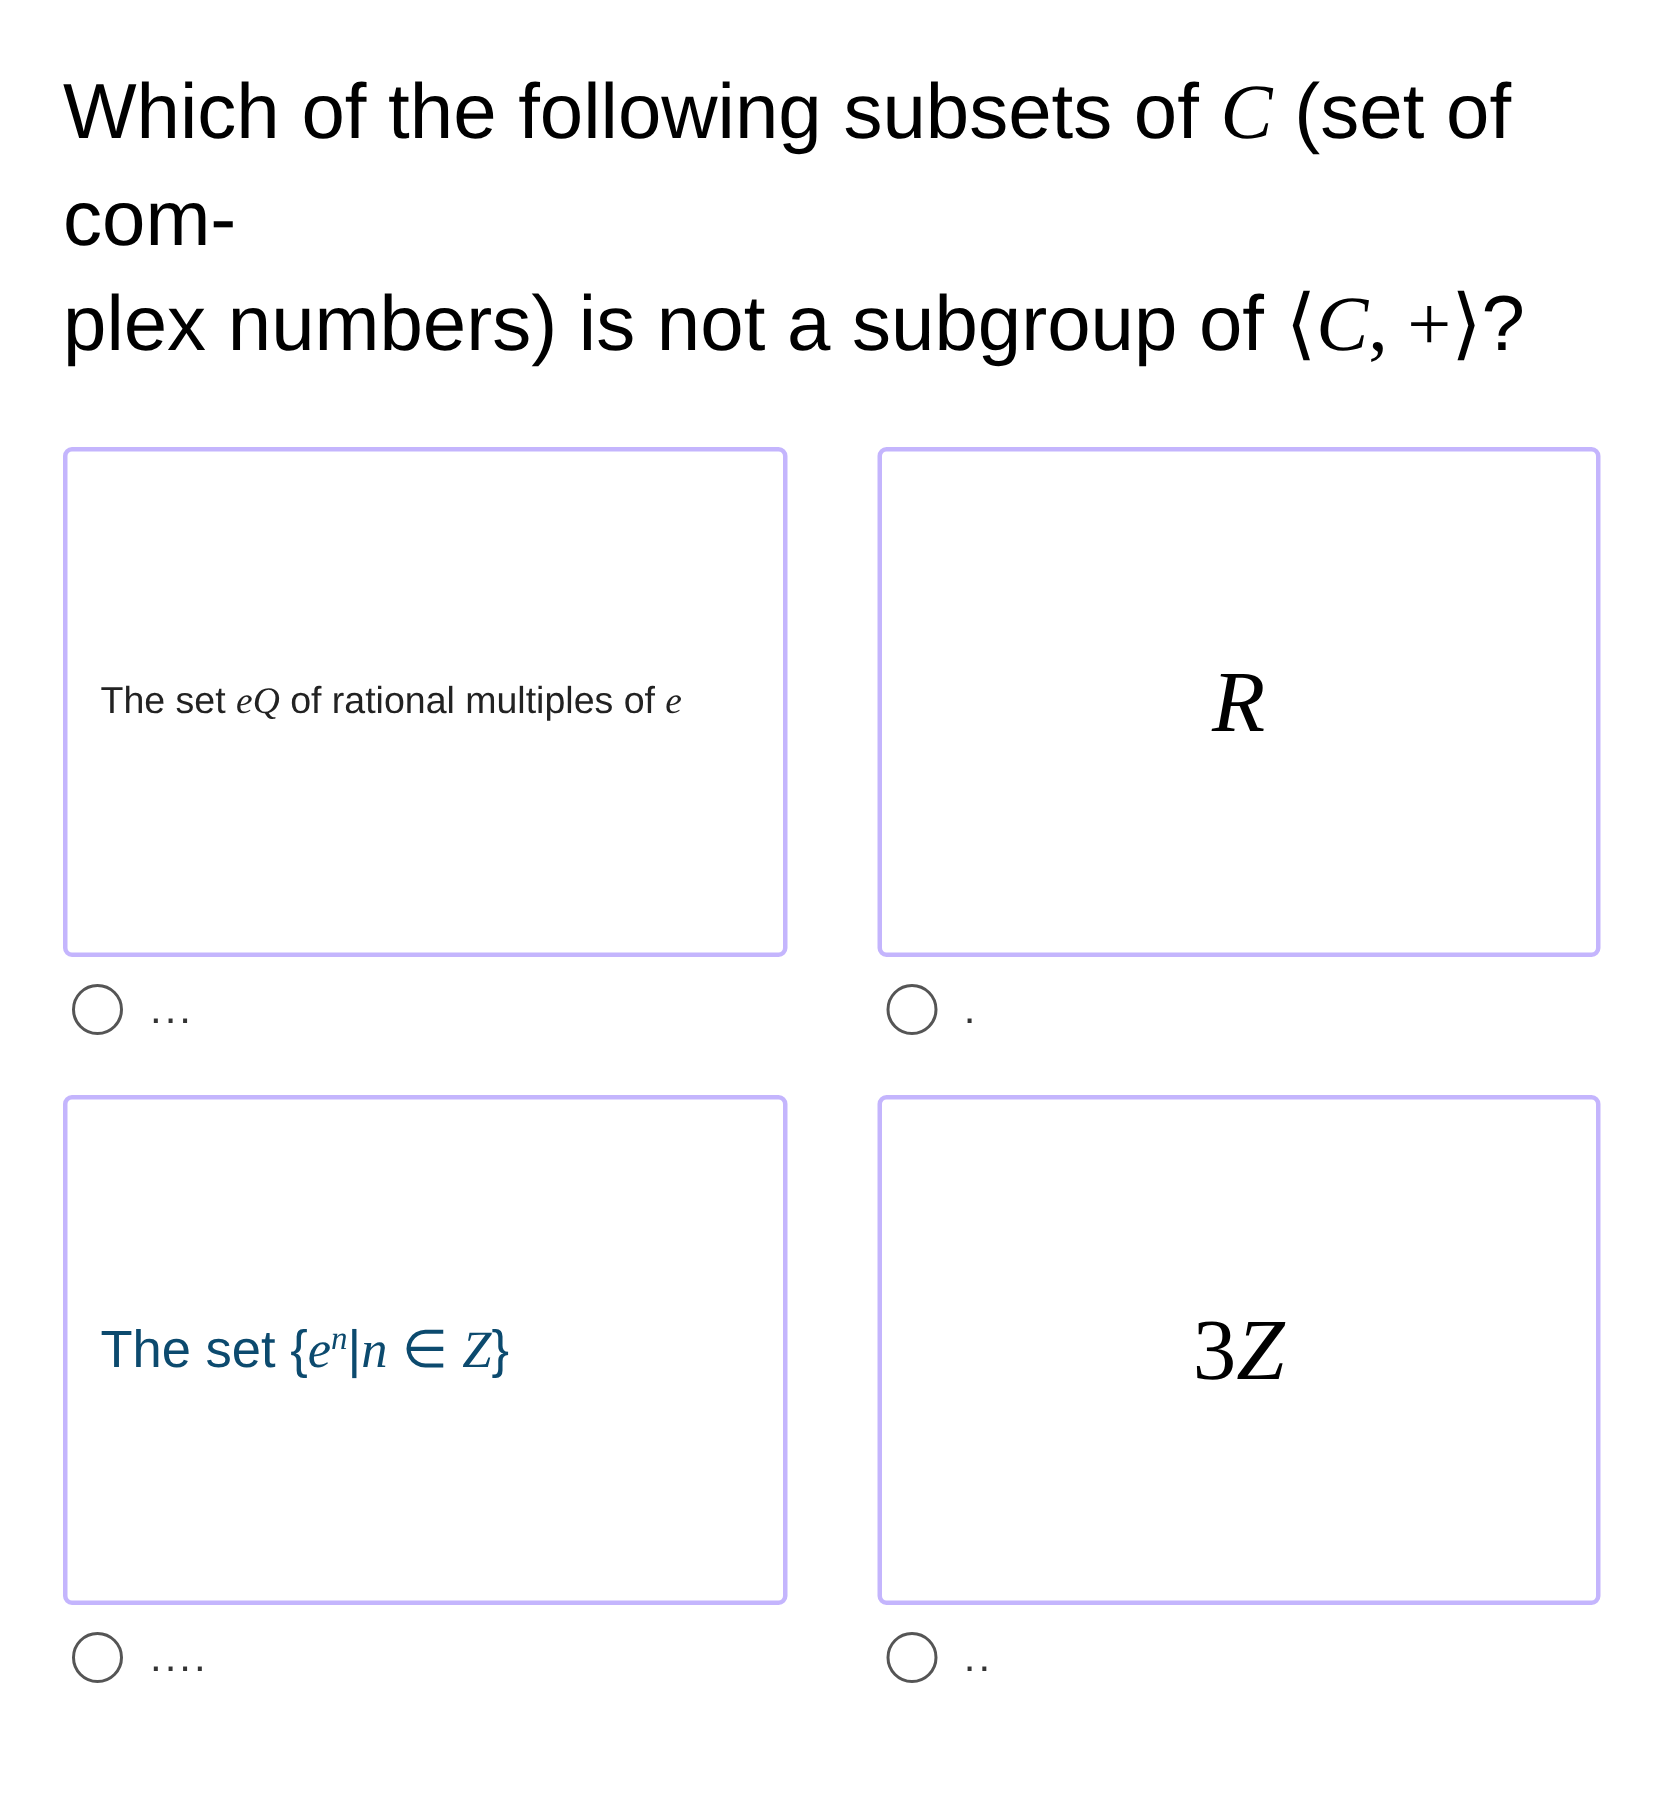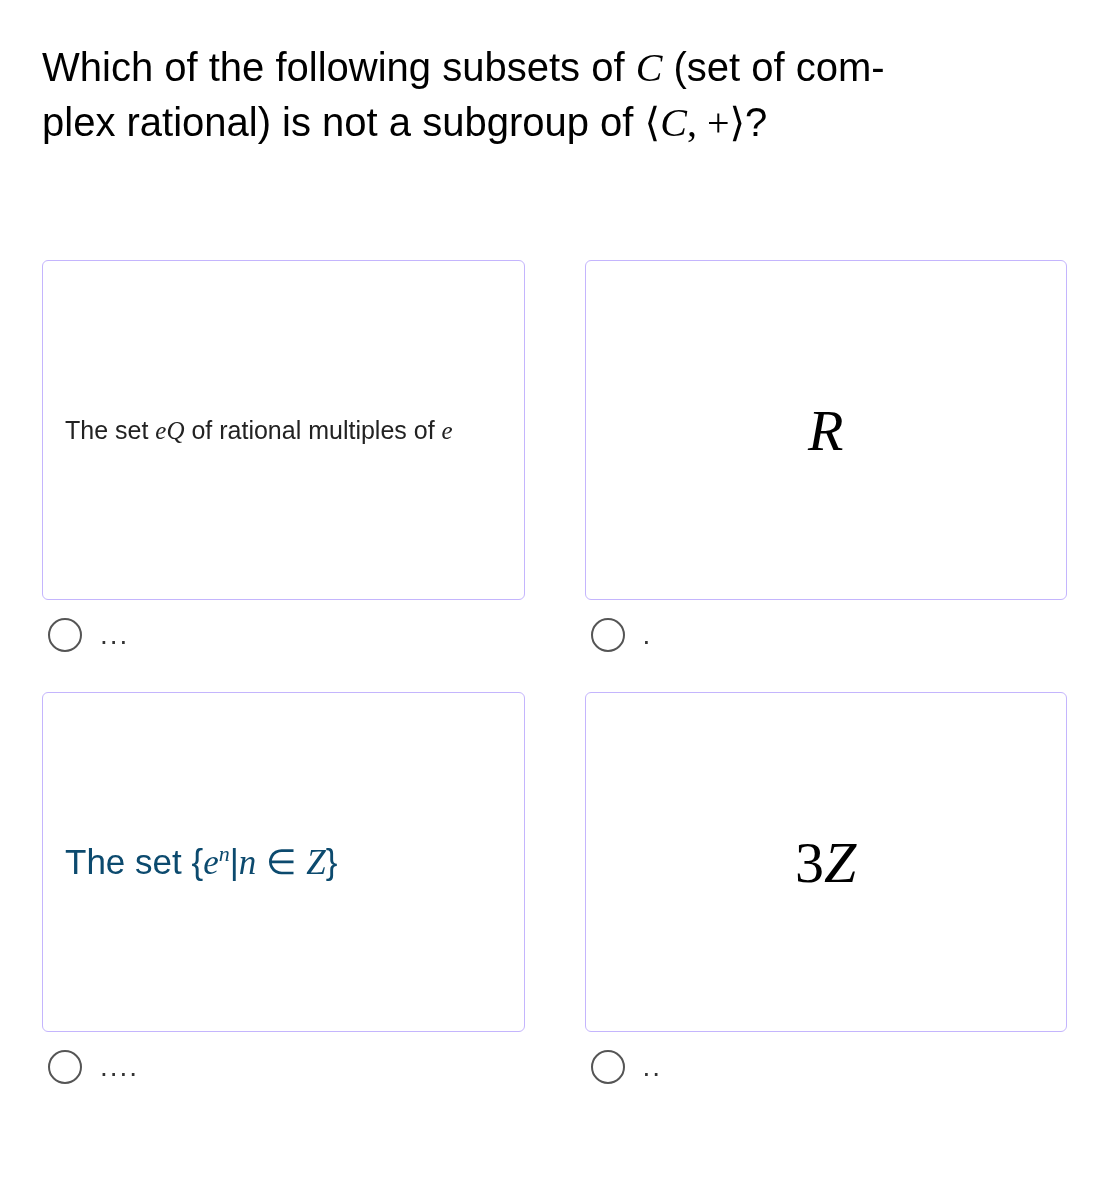--- a/index.html
+++ b/index.html
@@ -5,35 +5,35 @@
   * { box-sizing: border-box; }
   body {
     margin: 0;
     padding: 40px 42px;
     font-family: Arial, Helvetica, sans-serif;
     background: #ffffff;
     color: #000;
     width: 1109px;
   }
   .question {
-    font-size: 40px;
+    font-size: 52px;
     line-height: 1.35;
-    margin-bottom: 110px;
+    margin-bottom: 45px;
   }
   .question .math-it { font-style: italic; font-family: 'Times New Roman', Times, serif; }
   .question .angle { font-family: 'Times New Roman', Times, serif; }
   .grid {
     display: grid;
     grid-template-columns: 1fr 1fr;
     column-gap: 60px;
     row-gap: 40px;
   }
   .option {}
   .card {
-    border: 1px solid #c4b5fd;
+    border: 3px solid #c4b5fd;
     border-radius: 6px;
     min-height: 340px;
     padding: 20px 22px;
     display: flex;
     align-items: center;
     justify-content: flex-start;
     box-shadow: 0 0 0 rgba(0,0,0,0);
   }
   .card.center { justify-content: center; }
   .card-text-small {
@@ -73,21 +73,21 @@
     font-size: 28px;
     color: #333;
     letter-spacing: 2px;
   }
 </style>
 </head>
 <body>
 
 <div class="question">
   <span>Which of the following subsets of </span><span class="math-it">C</span><span> (set of com-</span><br>
-  <span>plex rational) is not a subgroup of </span><span class="angle">⟨</span><span class="math-it">C</span><span class="angle">, +</span><span class="angle">⟩</span><span>?</span>
+  <span>plex numbers) is not a subgroup of </span><span class="angle">⟨</span><span class="math-it">C</span><span class="angle">, +</span><span class="angle">⟩</span><span>?</span>
 </div>
 
 <div class="grid">
 
   <div class="option">
     <div class="card">
       <div class="card-text-small">
         <span>The set </span><span class="mi">e</span><span class="mi">Q</span><span> of rational multiples of </span><span class="mi">e</span>
       </div>
     </div>

